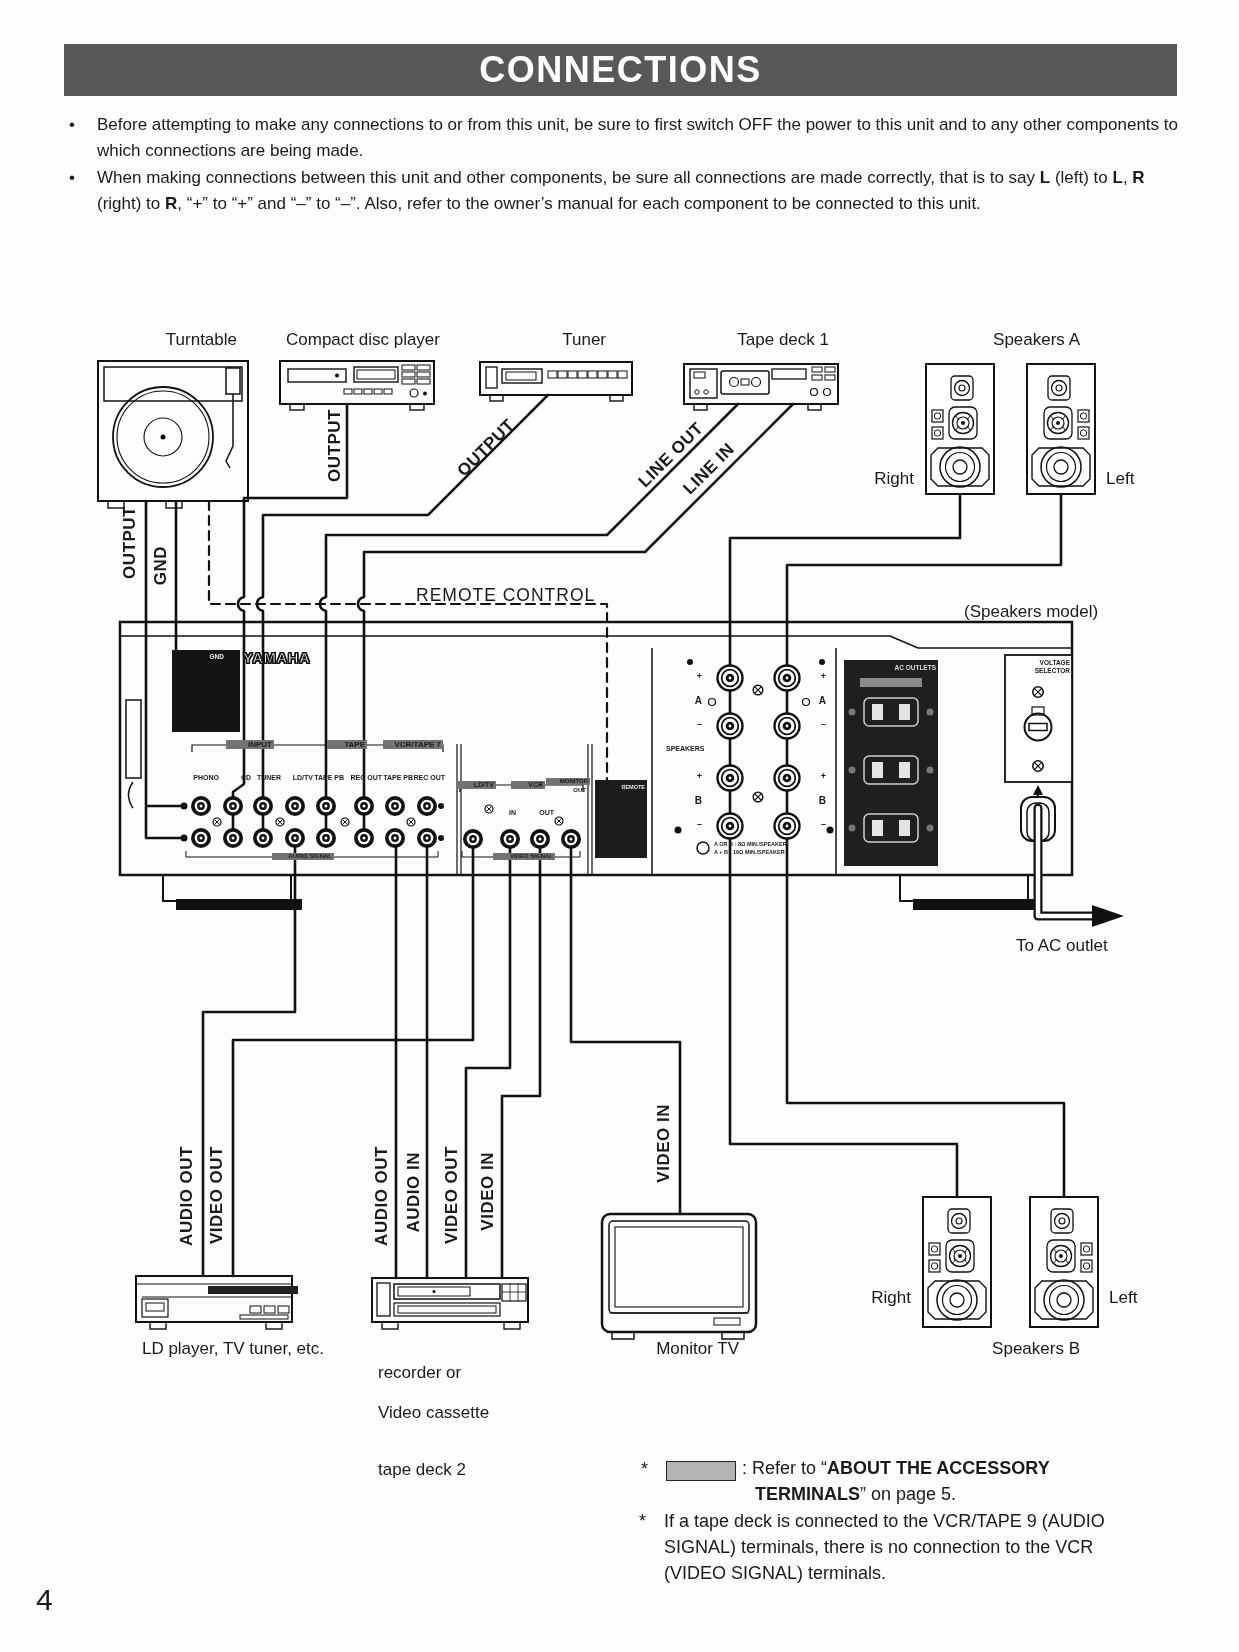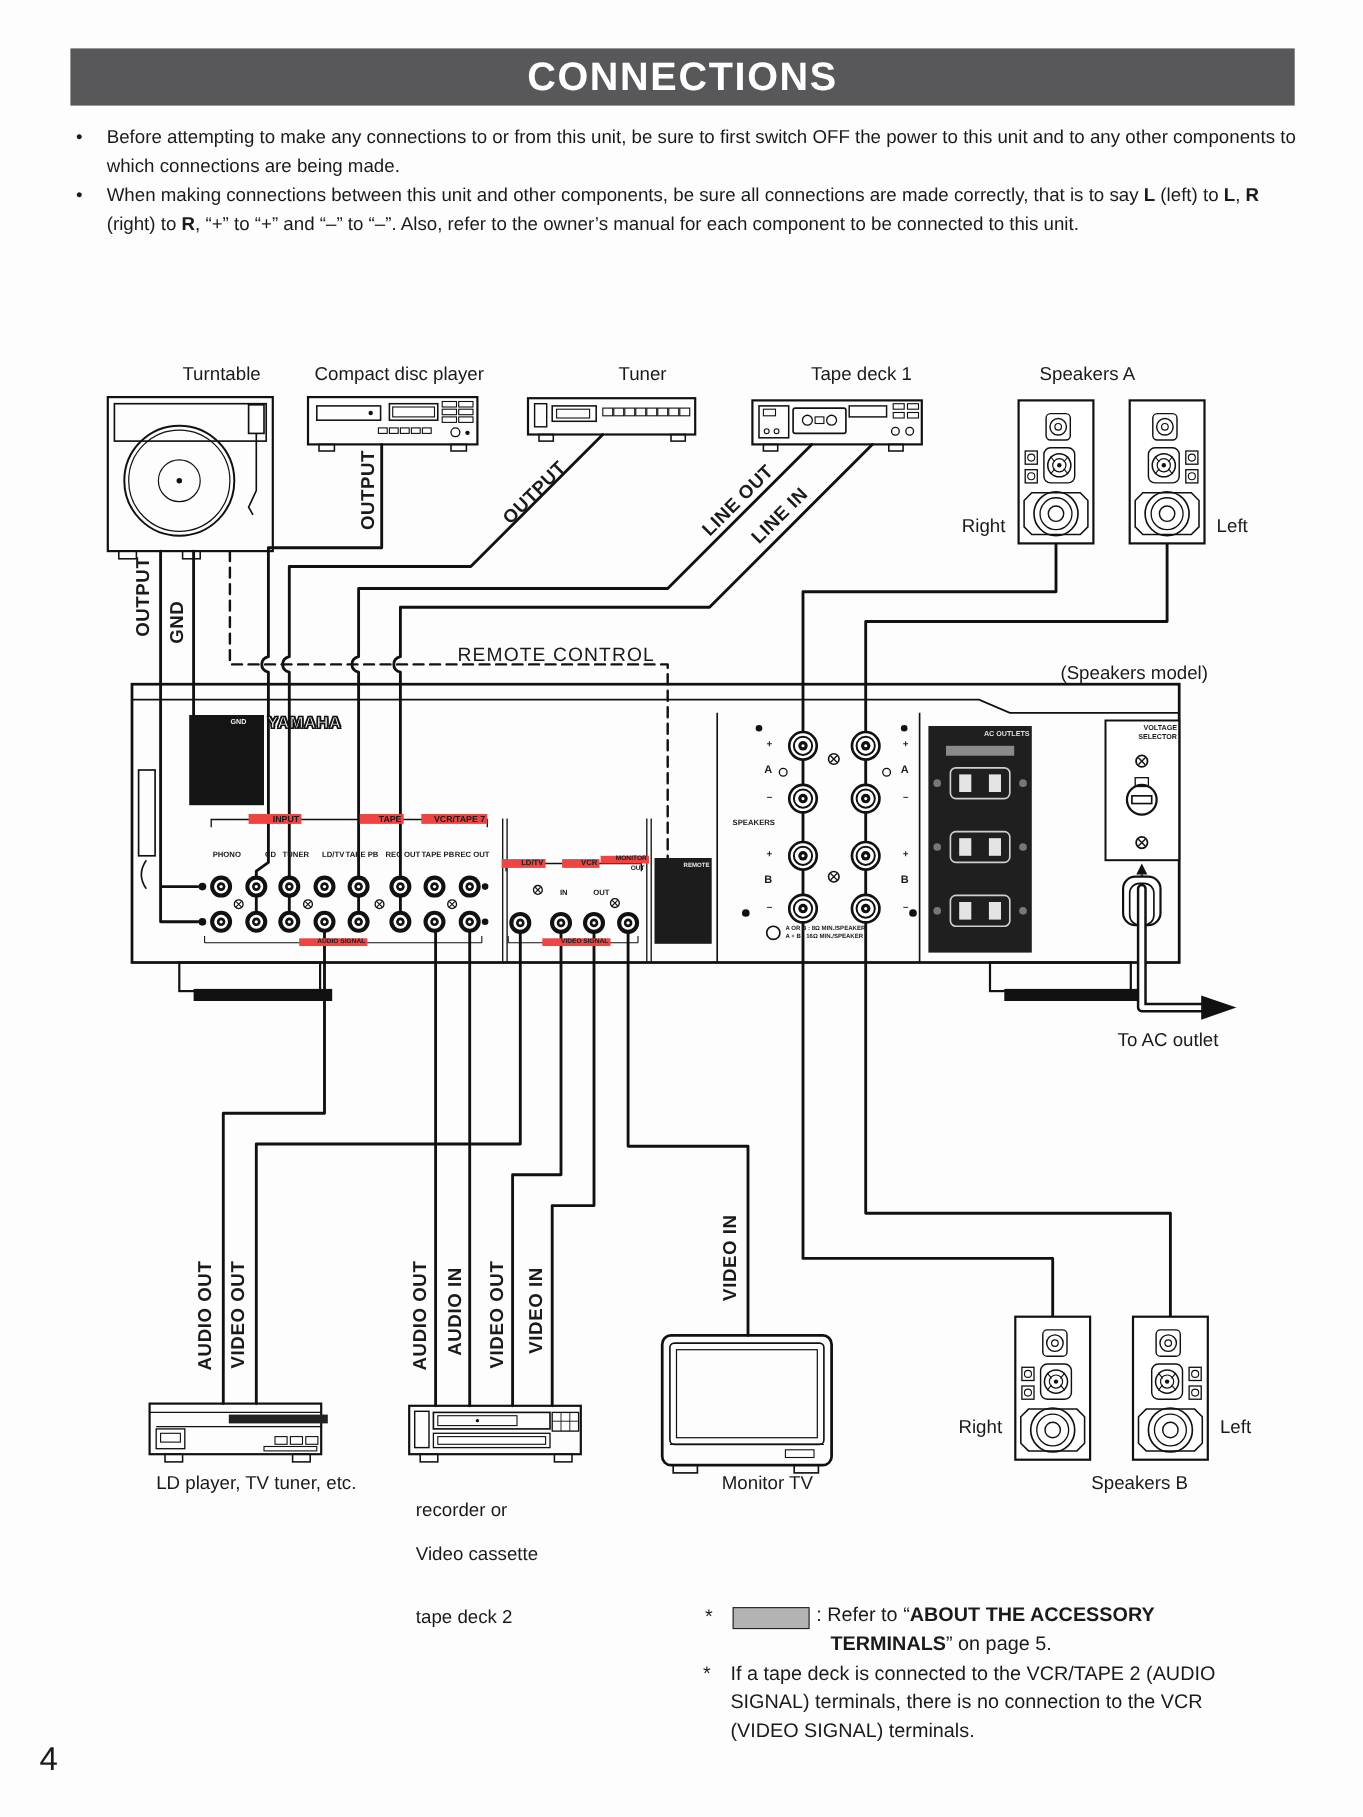--- a/index.html
+++ b/index.html
@@ -16,21 +16,21 @@
   .dot{width:28px;padding-left:5px;flex:none;}
   .b{font-weight:bold;}
   .vl{writing-mode:vertical-rl;transform:rotate(180deg);font-weight:bold;font-size:17px;letter-spacing:0.5px;}
   .dl{transform:translate(-50%,-50%) rotate(-45deg);font-weight:bold;font-size:17px;letter-spacing:0.5px;}
   .p9{font-size:9px;font-weight:bold;}
   .p8{font-size:8px;font-weight:bold;}
   .p7{font-size:7px;font-weight:bold;}
   .p65{font-size:6.5px;font-weight:bold;}
   .p6{font-size:6px;font-weight:bold;}
   .p55{font-size:5.5px;font-weight:bold;}
-  .wbg{background:#ef4444;padding:0 2px;}
+  .wbg{background:#737373;padding:0 2px;}
   .wt{color:#f0f0f0;}
   .yam{font-size:15px;font-weight:bold;letter-spacing:0.5px;color:#fff;
        -webkit-text-stroke:1px #111;text-shadow:-1px -1px 0 #111,1px -1px 0 #111,-1px 1px 0 #111,1px 1px 0 #111;}
   .fnote{font-size:18px;}
   .graybox{position:absolute;background:#b3b3b3;border:1.5px solid #222;}
   .art{position:absolute;left:0;top:0;}
   .pagenum{font-size:30px;}
 </style>
 </head>
 <body>
@@ -366,21 +366,21 @@
   <div class="note">
     <span class="dot">•</span>
     <div style="white-space:normal;"><span>When making connections between this unit and other components, be sure all connections are made correctly, that is to say </span><span class="b">L</span><span> (left) to </span><span class="b">L</span><span>, </span><span class="b">R</span><span> (right) to </span><span class="b">R</span><span>, “+” to “+” and “–” to “–”.  Also, refer to the owner’s manual for each component to be connected to this unit.</span></div>
   </div>
 </div>
 
 <div class="L f17 c" style="left:117px;top:330px;width:120px;">Turntable</div>
 <div class="L f17 c" style="left:270px;top:330px;width:170px;">Compact disc player</div>
 <div class="L f17 c" style="left:506px;top:330px;width:100px;">Tuner</div>
 <div class="L f17 c" style="left:689px;top:330px;width:140px;">Tape deck 1</div>
-<div class="L f17 c" style="left:892px;top:330px;width:140px;">Speakers A</div>
+<div class="L f17 c" style="left:940px;top:330px;width:140px;">Speakers A</div>
 <div class="L f17 c" style="left:856px;top:469px;width:58px;">Right</div>
 <div class="L f17" style="left:1106px;top:469px;">Left</div>
 
 <div class="L vl" style="left:120px;top:506px;">OUTPUT</div>
 <div class="L vl" style="left:151px;top:546px;">GND</div>
 <div class="L vl" style="left:325px;top:409px;">OUTPUT</div>
 <div class="L dl" style="left:486px;top:448px;">OUTPUT</div>
 <div class="L dl" style="left:671px;top:455px;">LINE OUT</div>
 <div class="L dl" style="left:709px;top:469px;">LINE IN</div>
 <div class="L" style="left:388px;top:585px;font-size:17.5px;letter-spacing:1px;margin-left:28px;">REMOTE CONTROL</div>
@@ -448,17 +448,17 @@
 <div class="L f17" style="left:378px;top:1363px;">recorder or</div>
 <div class="L f17" style="left:378px;top:1460px;">tape deck 2</div>
 <div class="L f17 c" style="left:619px;top:1339px;width:120px;">Monitor TV</div>
 <div class="L f17 c" style="left:940px;top:1339px;width:140px;">Speakers B</div>
 
 <div class="L fnote" style="left:641px;top:1459px;">*</div>
 <div class="graybox" style="left:666px;top:1461px;width:68px;height:18px;"></div>
 <div class="L fnote" style="left:742px;top:1458px;"><span>: Refer to “</span><span class="b">ABOUT THE ACCESSORY</span></div>
 <div class="L fnote" style="left:755px;top:1484px;"><span class="b">TERMINALS</span><span>” on page 5.</span></div>
 <div class="L fnote" style="left:639px;top:1511px;">*</div>
-<div class="L fnote" style="left:664px;top:1511px;">If a tape deck is connected to the VCR/TAPE 2 (AUDIO</div>
+<div class="L fnote" style="left:664px;top:1511px;">If a tape deck is connected to the VCR/TAPE 9 (AUDIO</div>
 <div class="L fnote" style="left:664px;top:1537px;">SIGNAL) terminals, there is no connection to the VCR</div>
 <div class="L fnote" style="left:664px;top:1563px;">(VIDEO SIGNAL) terminals.</div>
 
 <div class="L pagenum" style="left:36px;top:1583px;">4</div>
 
 </body></html>

